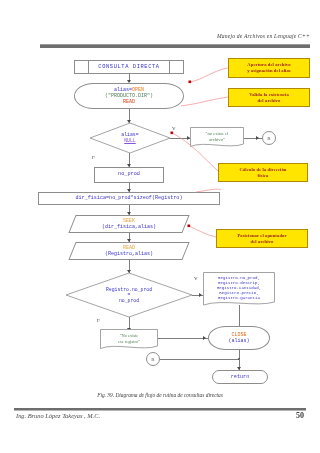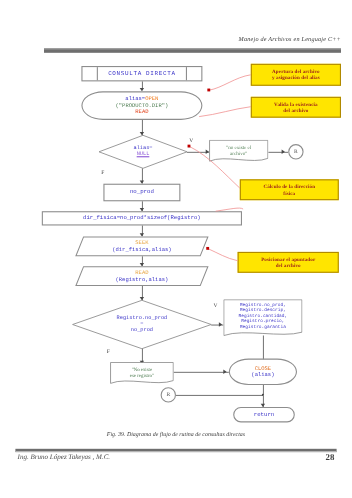--- a/index.html
+++ b/index.html
@@ -320,15 +320,15 @@
 
     <path d="M221,190 C218,188 210,190 196,192"></path>
 
     <path d="M189,226 C198,230 206,235 216,237"></path>
     <rect x="187.5" y="224.5" width="2.6" height="2.6"></rect>
   </svg>
 
   <div class="caption">Fig. 39. Diagrama de flujo de rutina de consultas directas</div>
   <div class="foot-rule"></div>
   <div class="foot-left">Ing. Bruno López Takeyas , M.C.</div>
-  <div class="foot-right">28</div>
+  <div class="foot-right">50</div>
 
 </div>
 
 </body></html>

